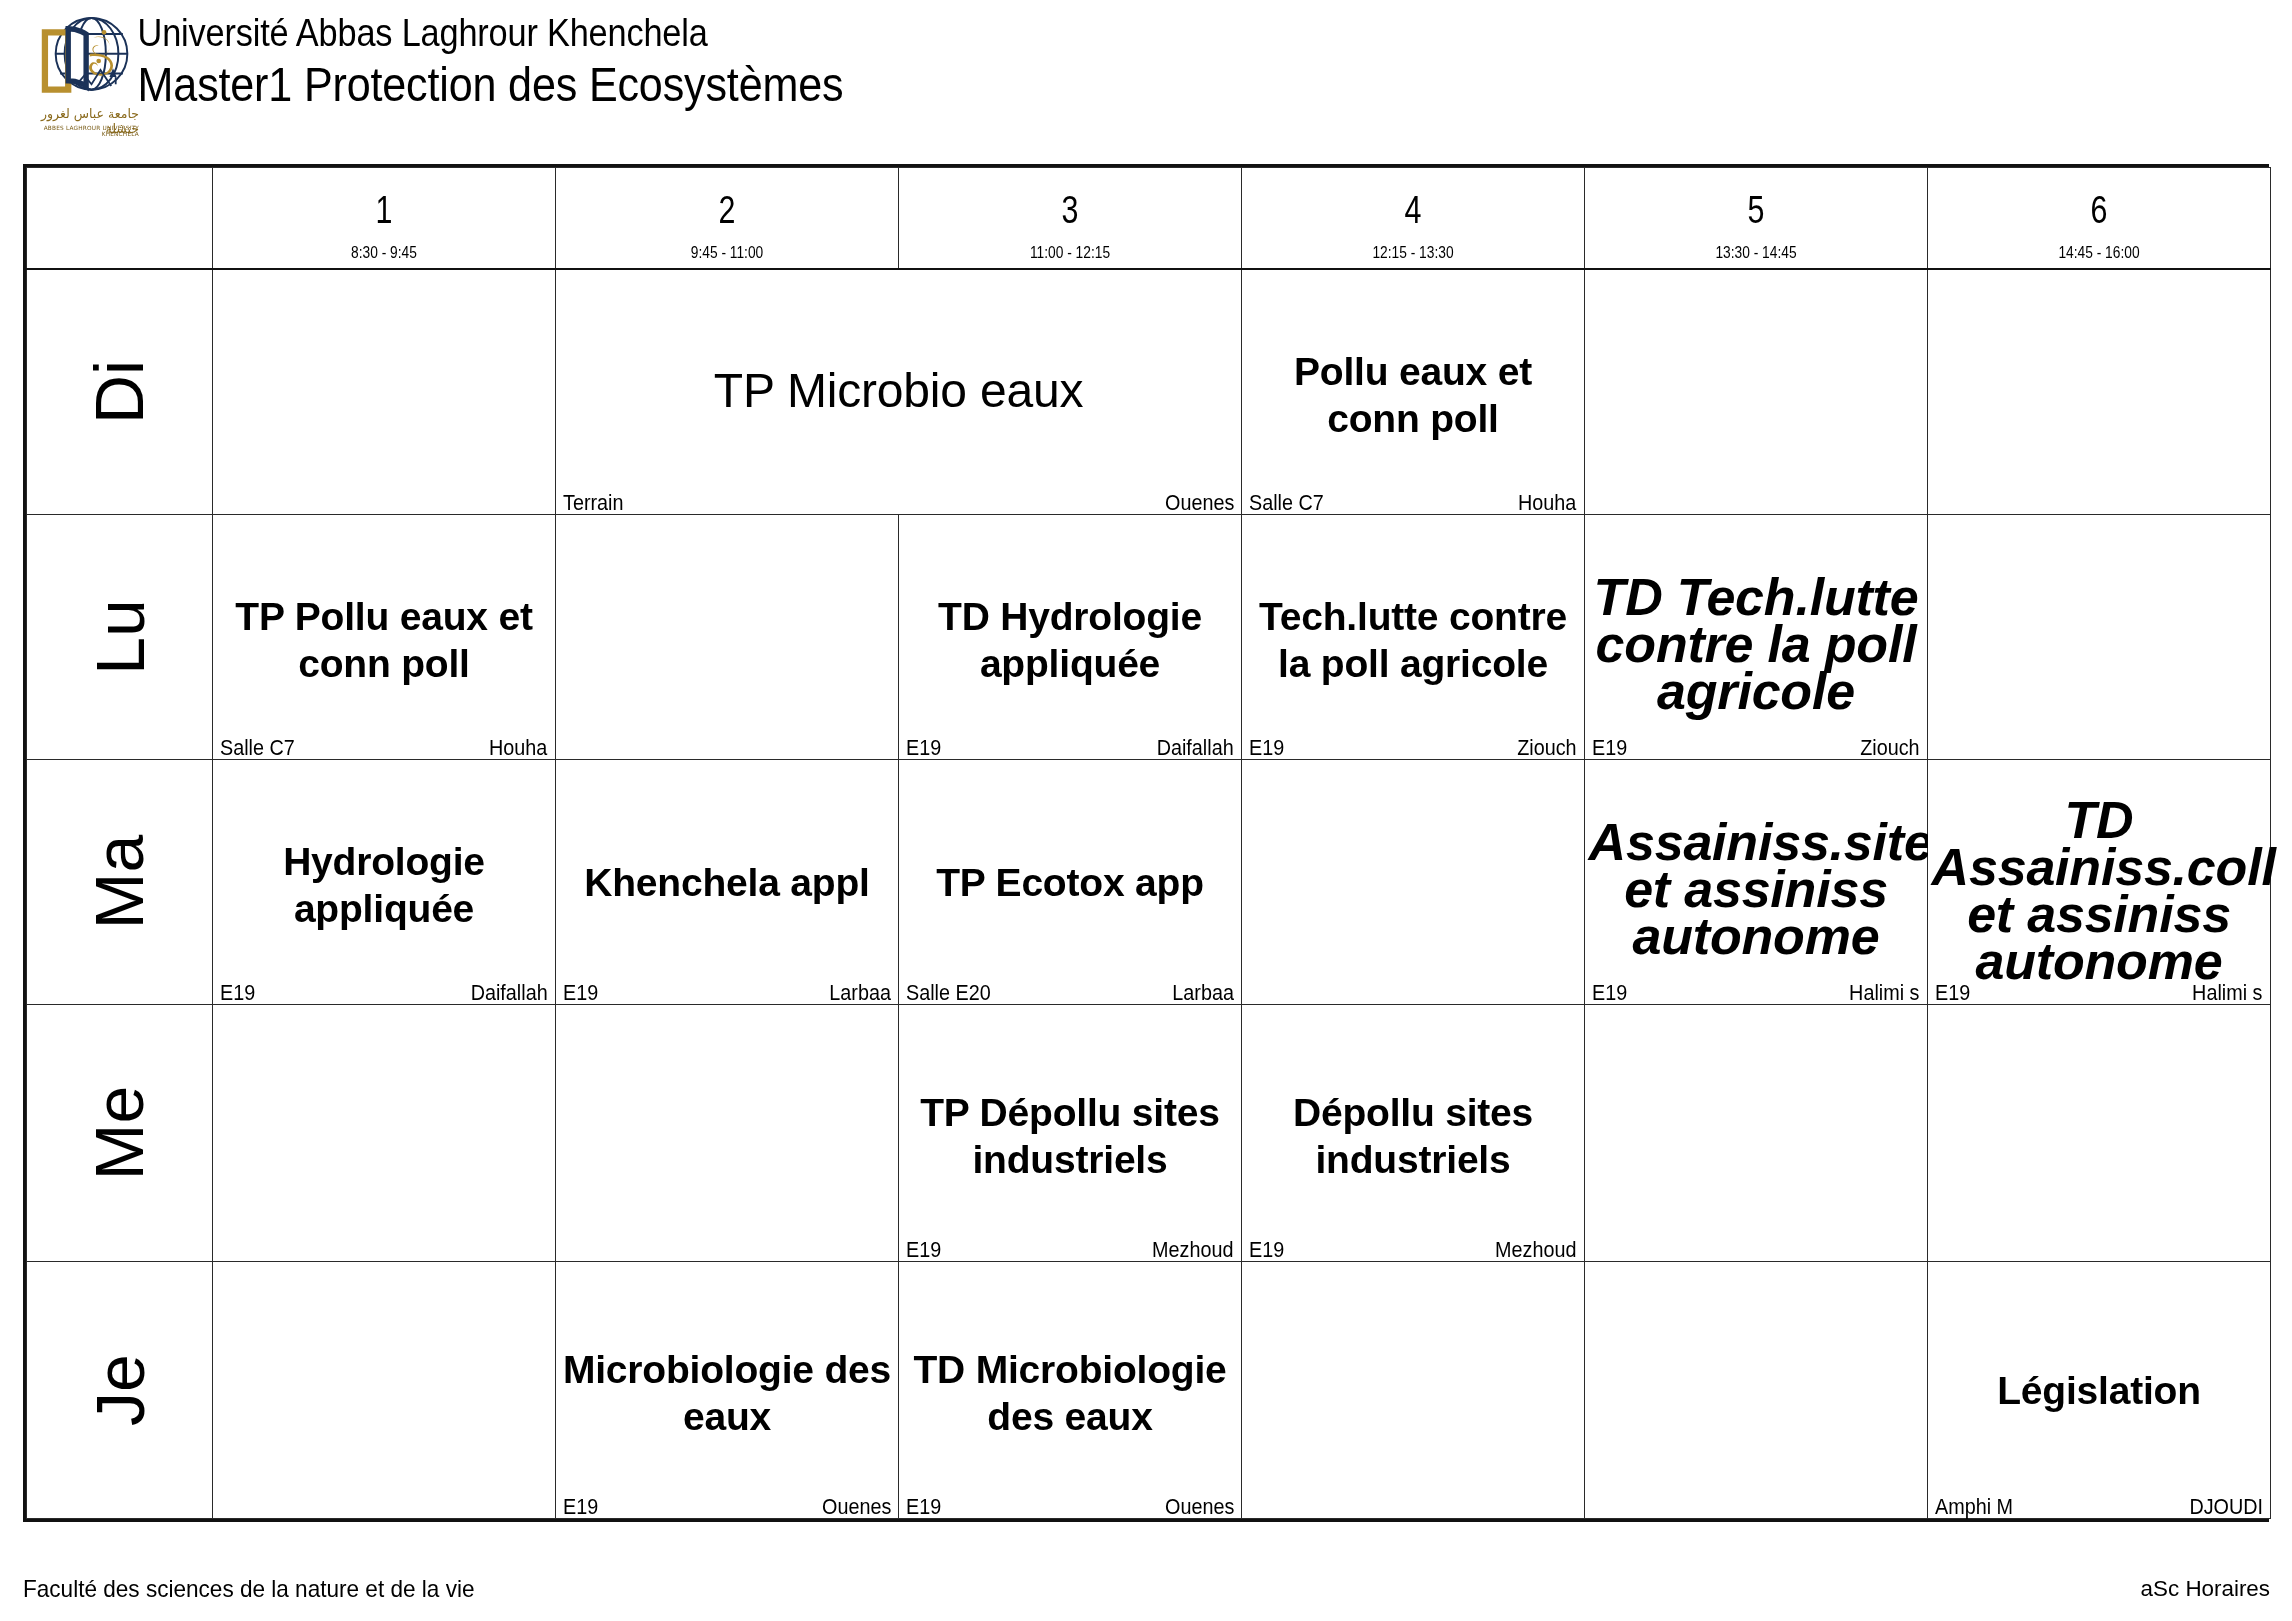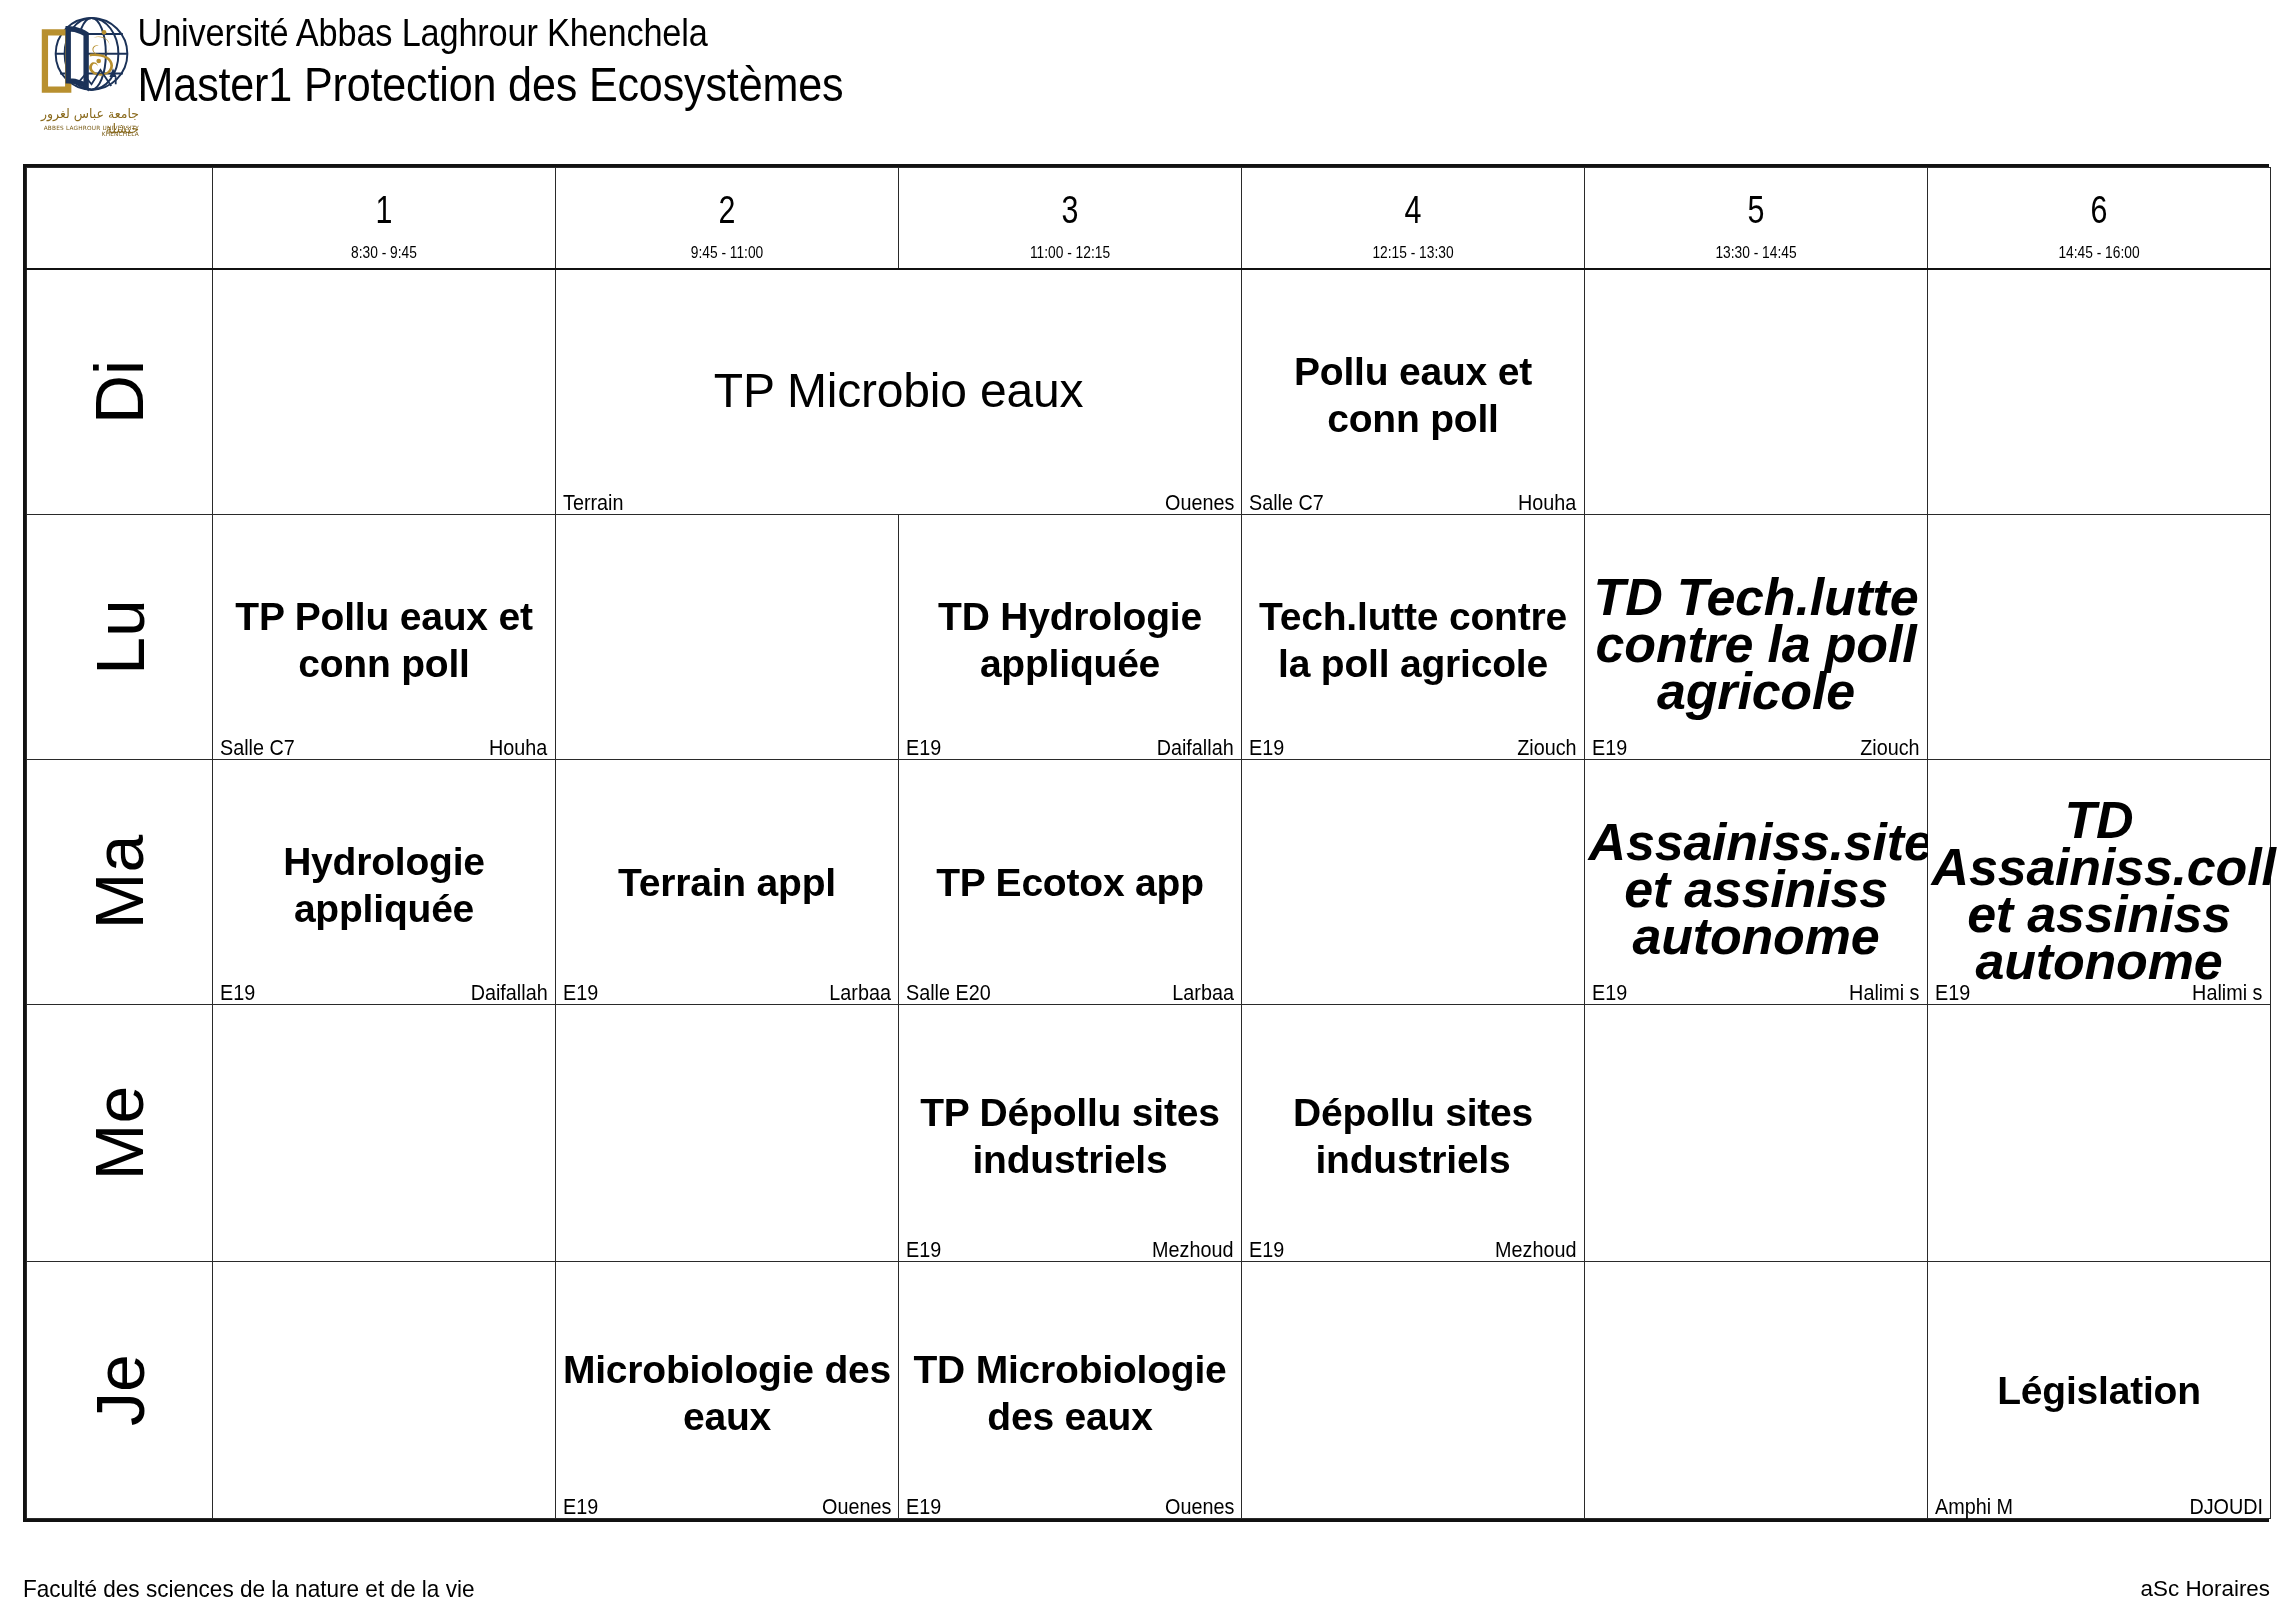--- a/index.html
+++ b/index.html
@@ -385,21 +385,21 @@
         </td>
         <td>
           <div class="cell-inner">
             <div class="subject">Hydrologie appliquée</div>
             <div class="room">E19</div>
             <div class="teacher">Daifallah</div>
           </div>
         </td>
         <td>
           <div class="cell-inner">
-            <div class="subject l1">Terrain appl</div>
+            <div class="subject l1">Khenchela appl</div>
             <div class="room">E19</div>
             <div class="teacher">Larbaa</div>
           </div>
         </td>
         <td>
           <div class="cell-inner">
             <div class="subject l1">TP Ecotox app</div>
             <div class="room">Salle E20</div>
             <div class="teacher">Larbaa</div>
           </div>

